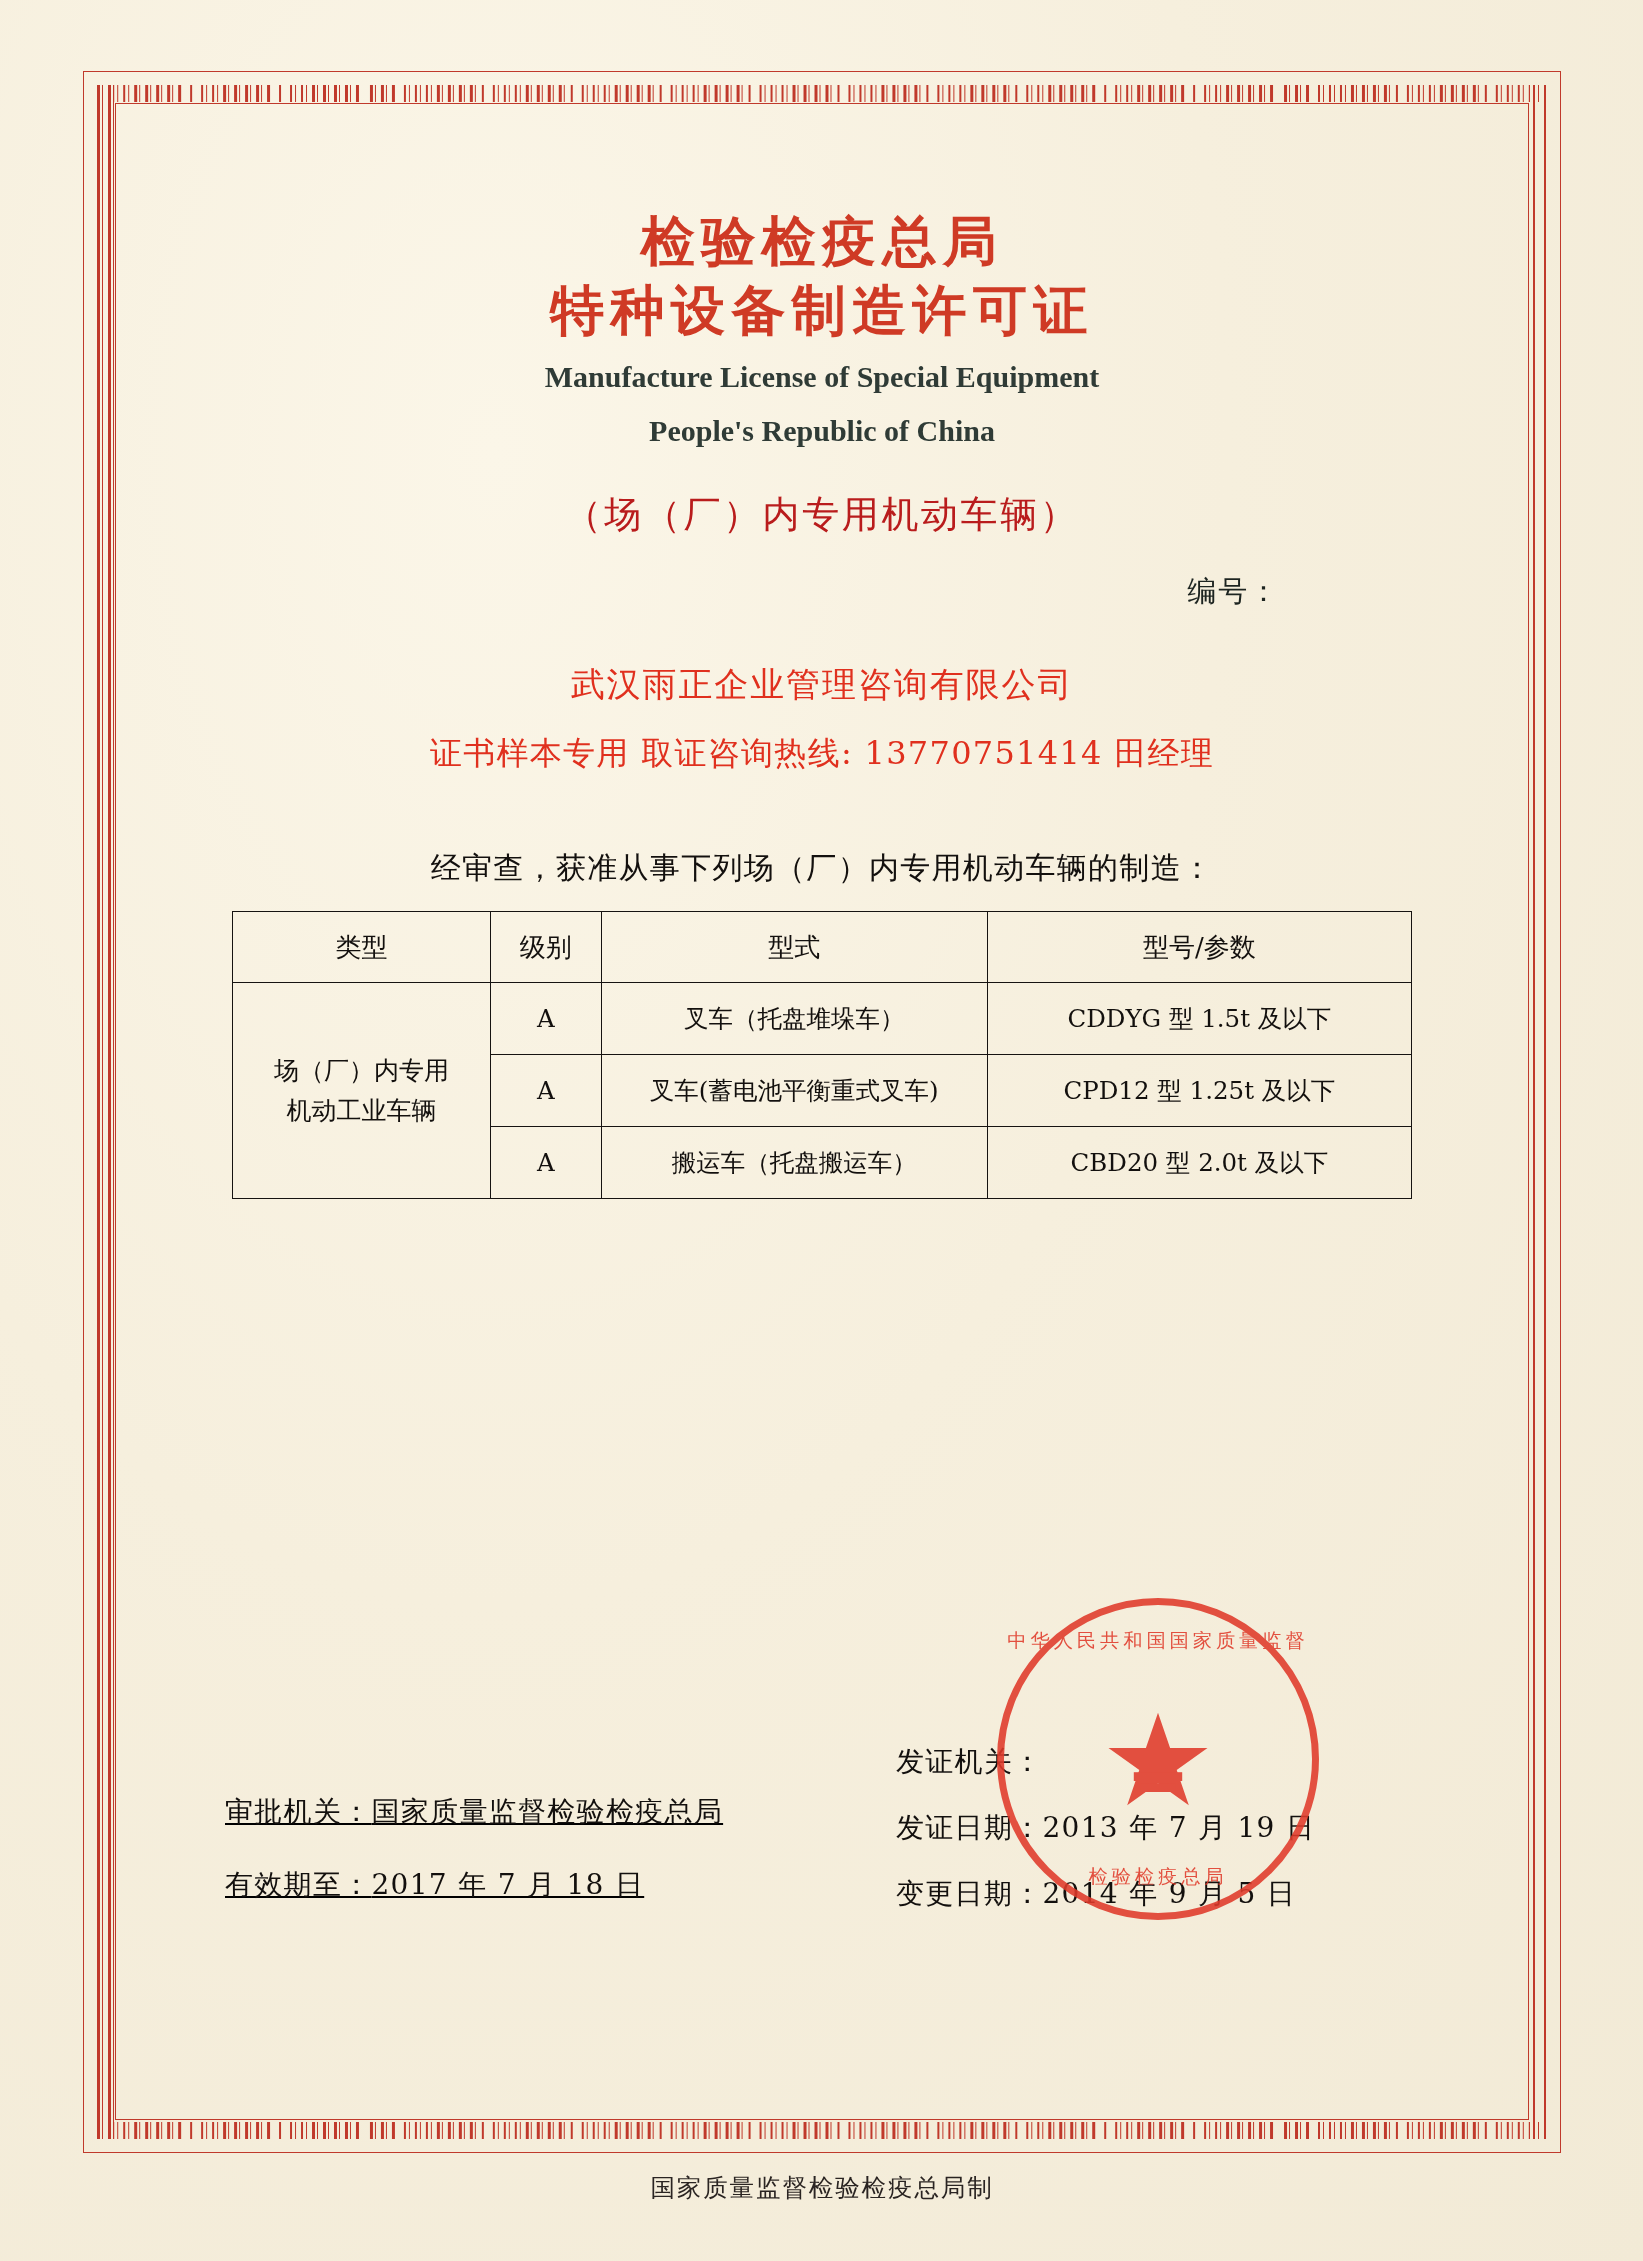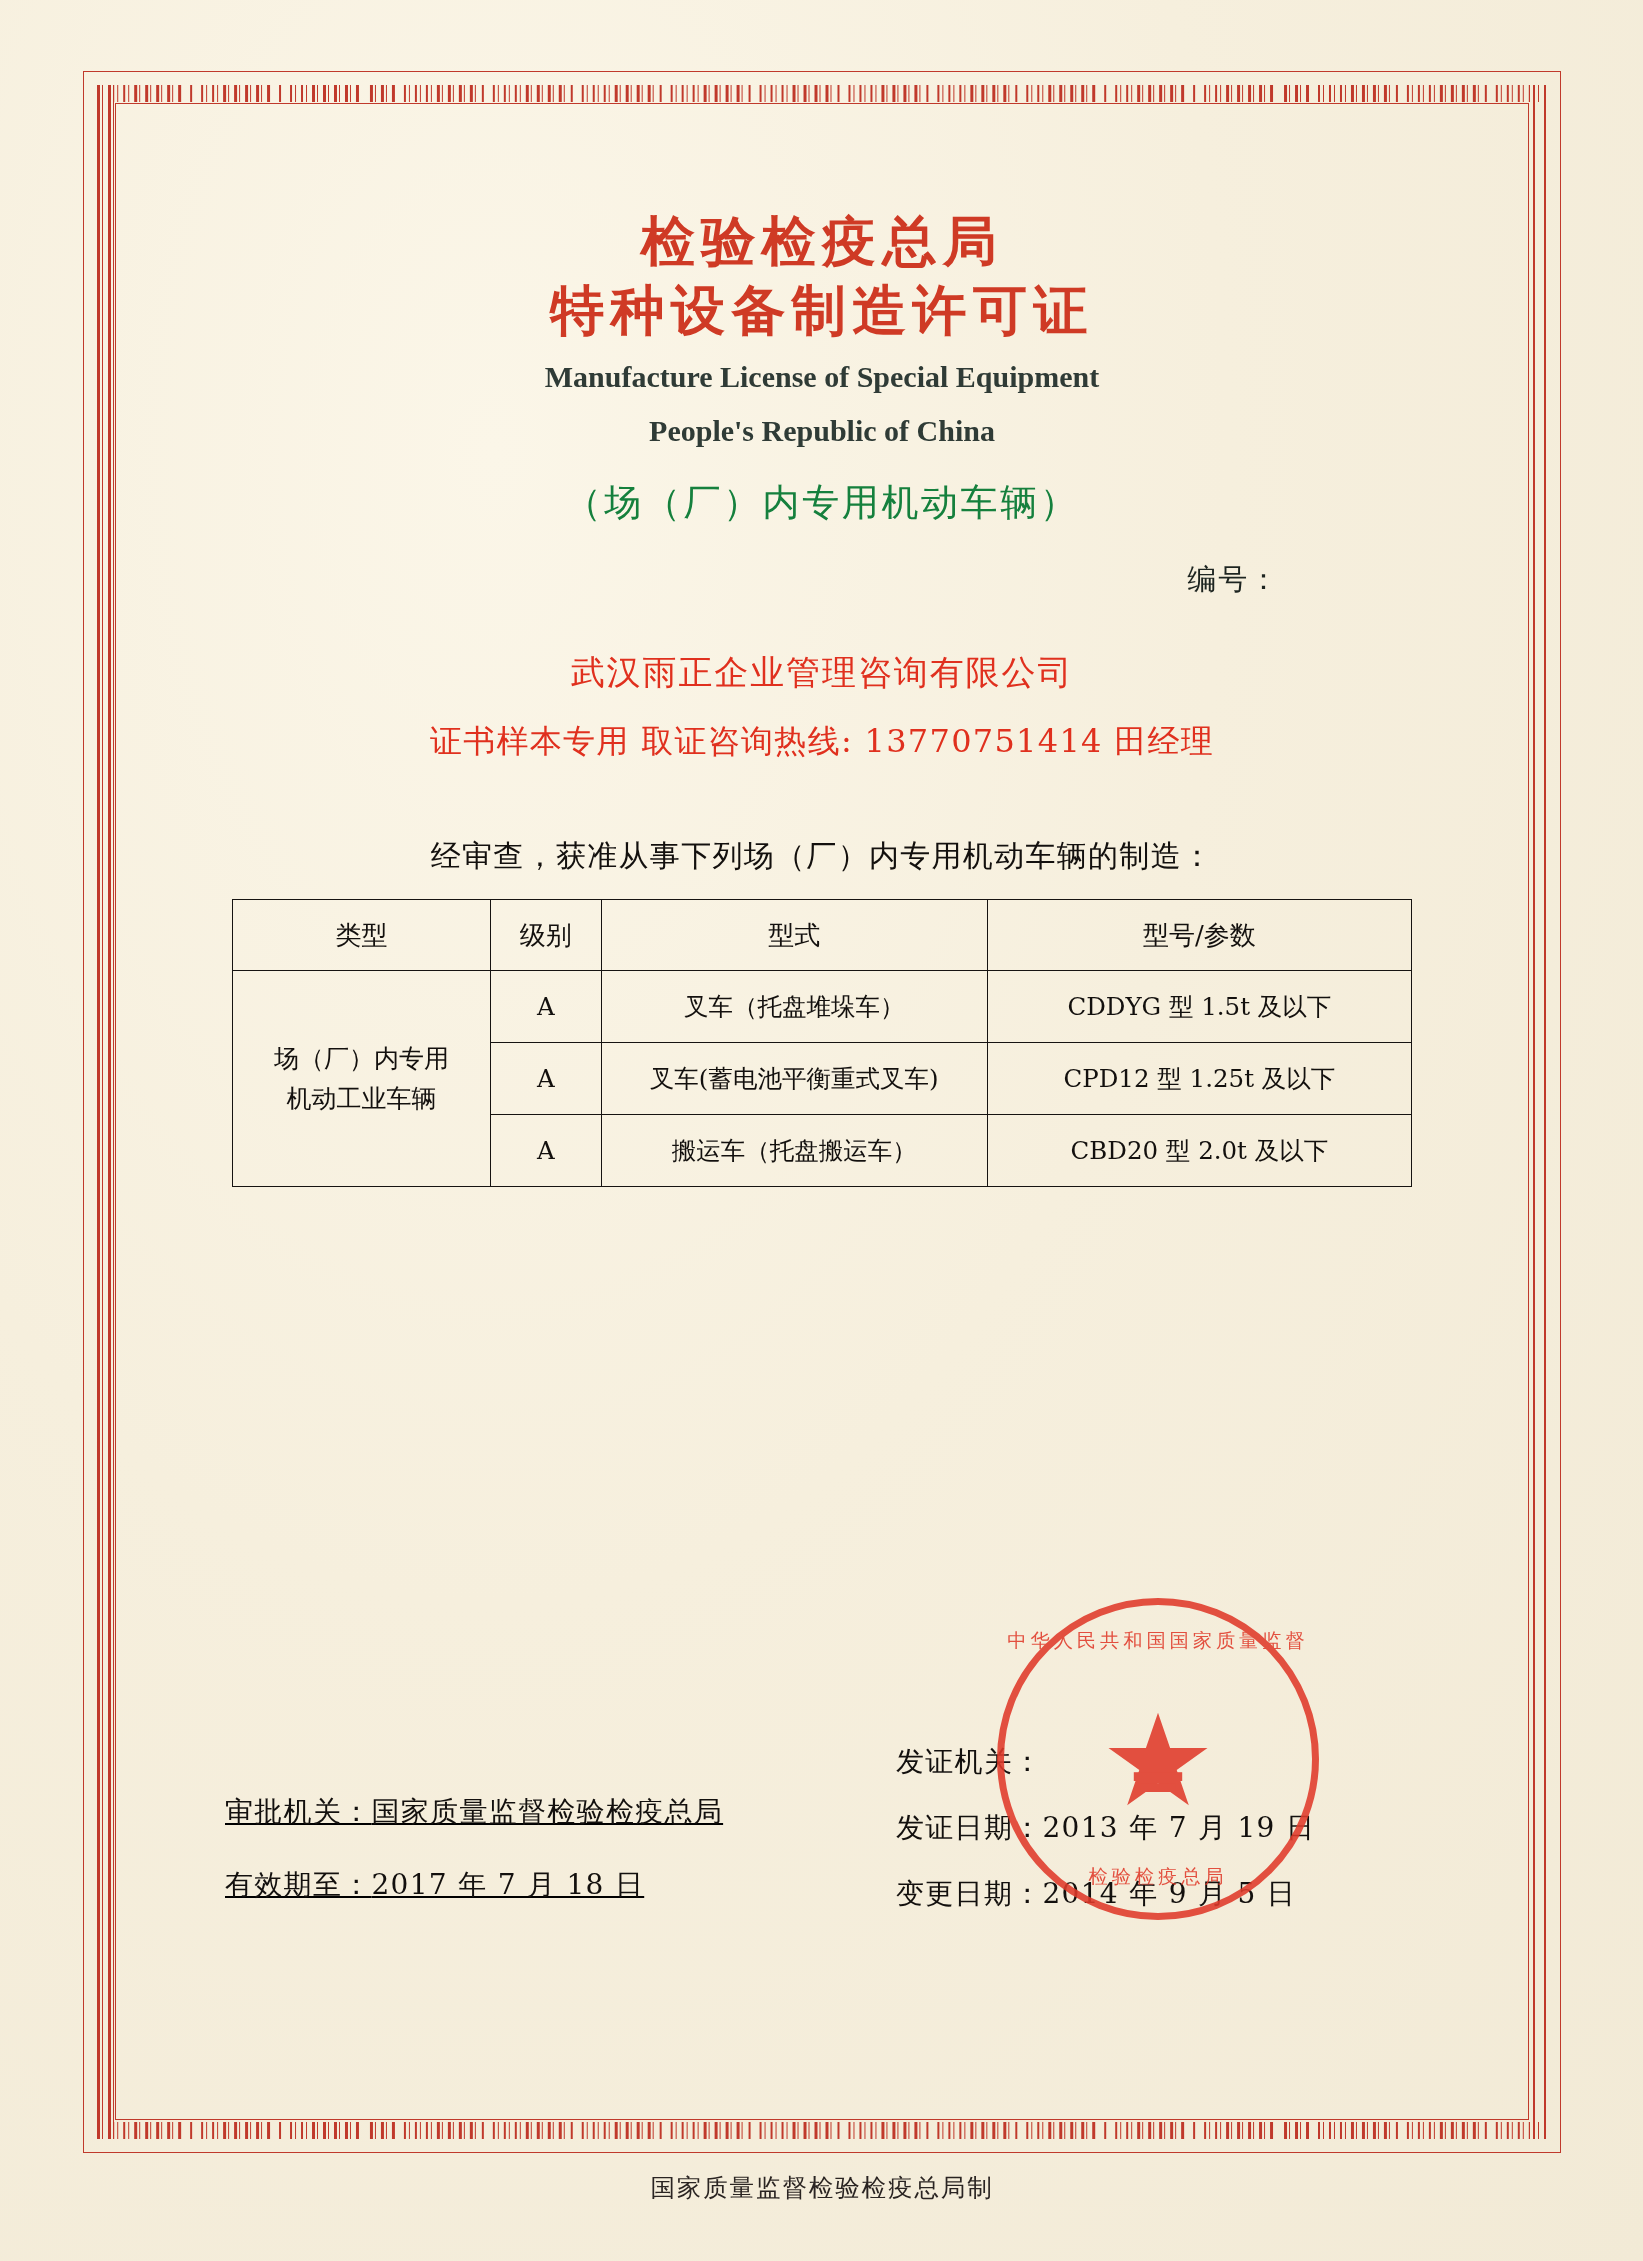--- a/index.html
+++ b/index.html
@@ -88,24 +88,24 @@
     text-align: center;
     color: #2f3b36;
     font-weight: bold;
     font-size: 30px;
     line-height: 1.35;
     font-family: "Liberation Serif", serif;
     margin-top: 14px;
   }
   .subtitle-cn {
     text-align: center;
-    color: #15803d;
+    color: #b91c1c;
     font-size: 37px;
     letter-spacing: 2.6px;
-    margin-top: 26px;
+    margin-top: 38px;
     font-family: Liberation Sans, sans-serif;
   }
 
   .serial-row {
     margin-top: 32px;
     text-align: right;
     padding-right: 229px;
     font-size: 29px;
     color: #1d2420;
     letter-spacing: 1.9px;

